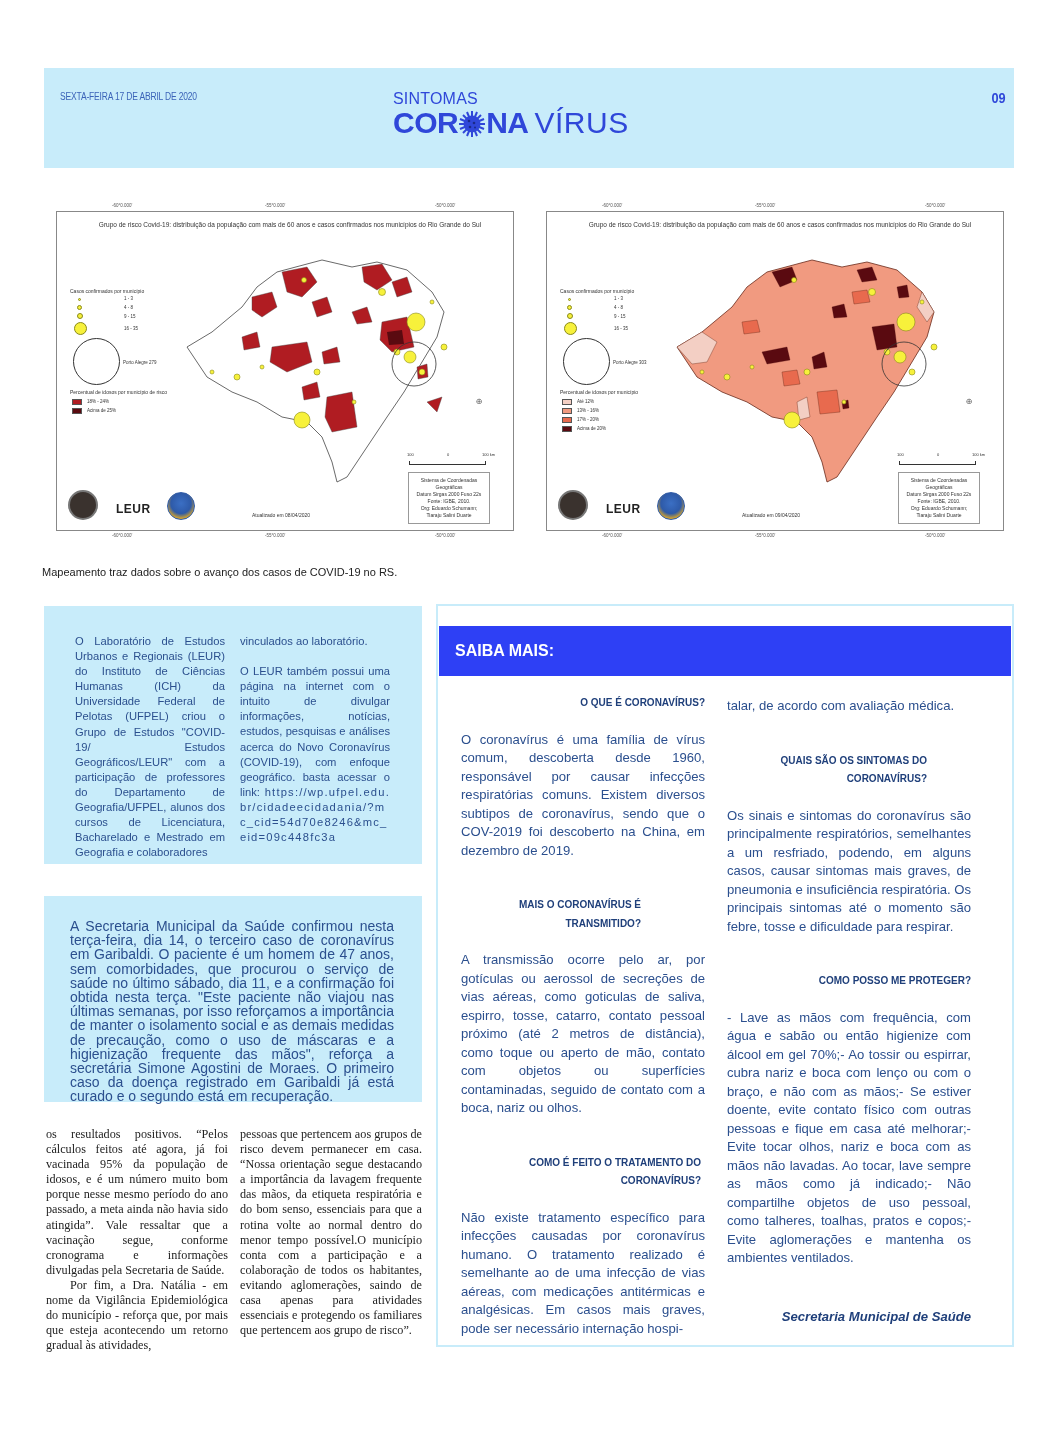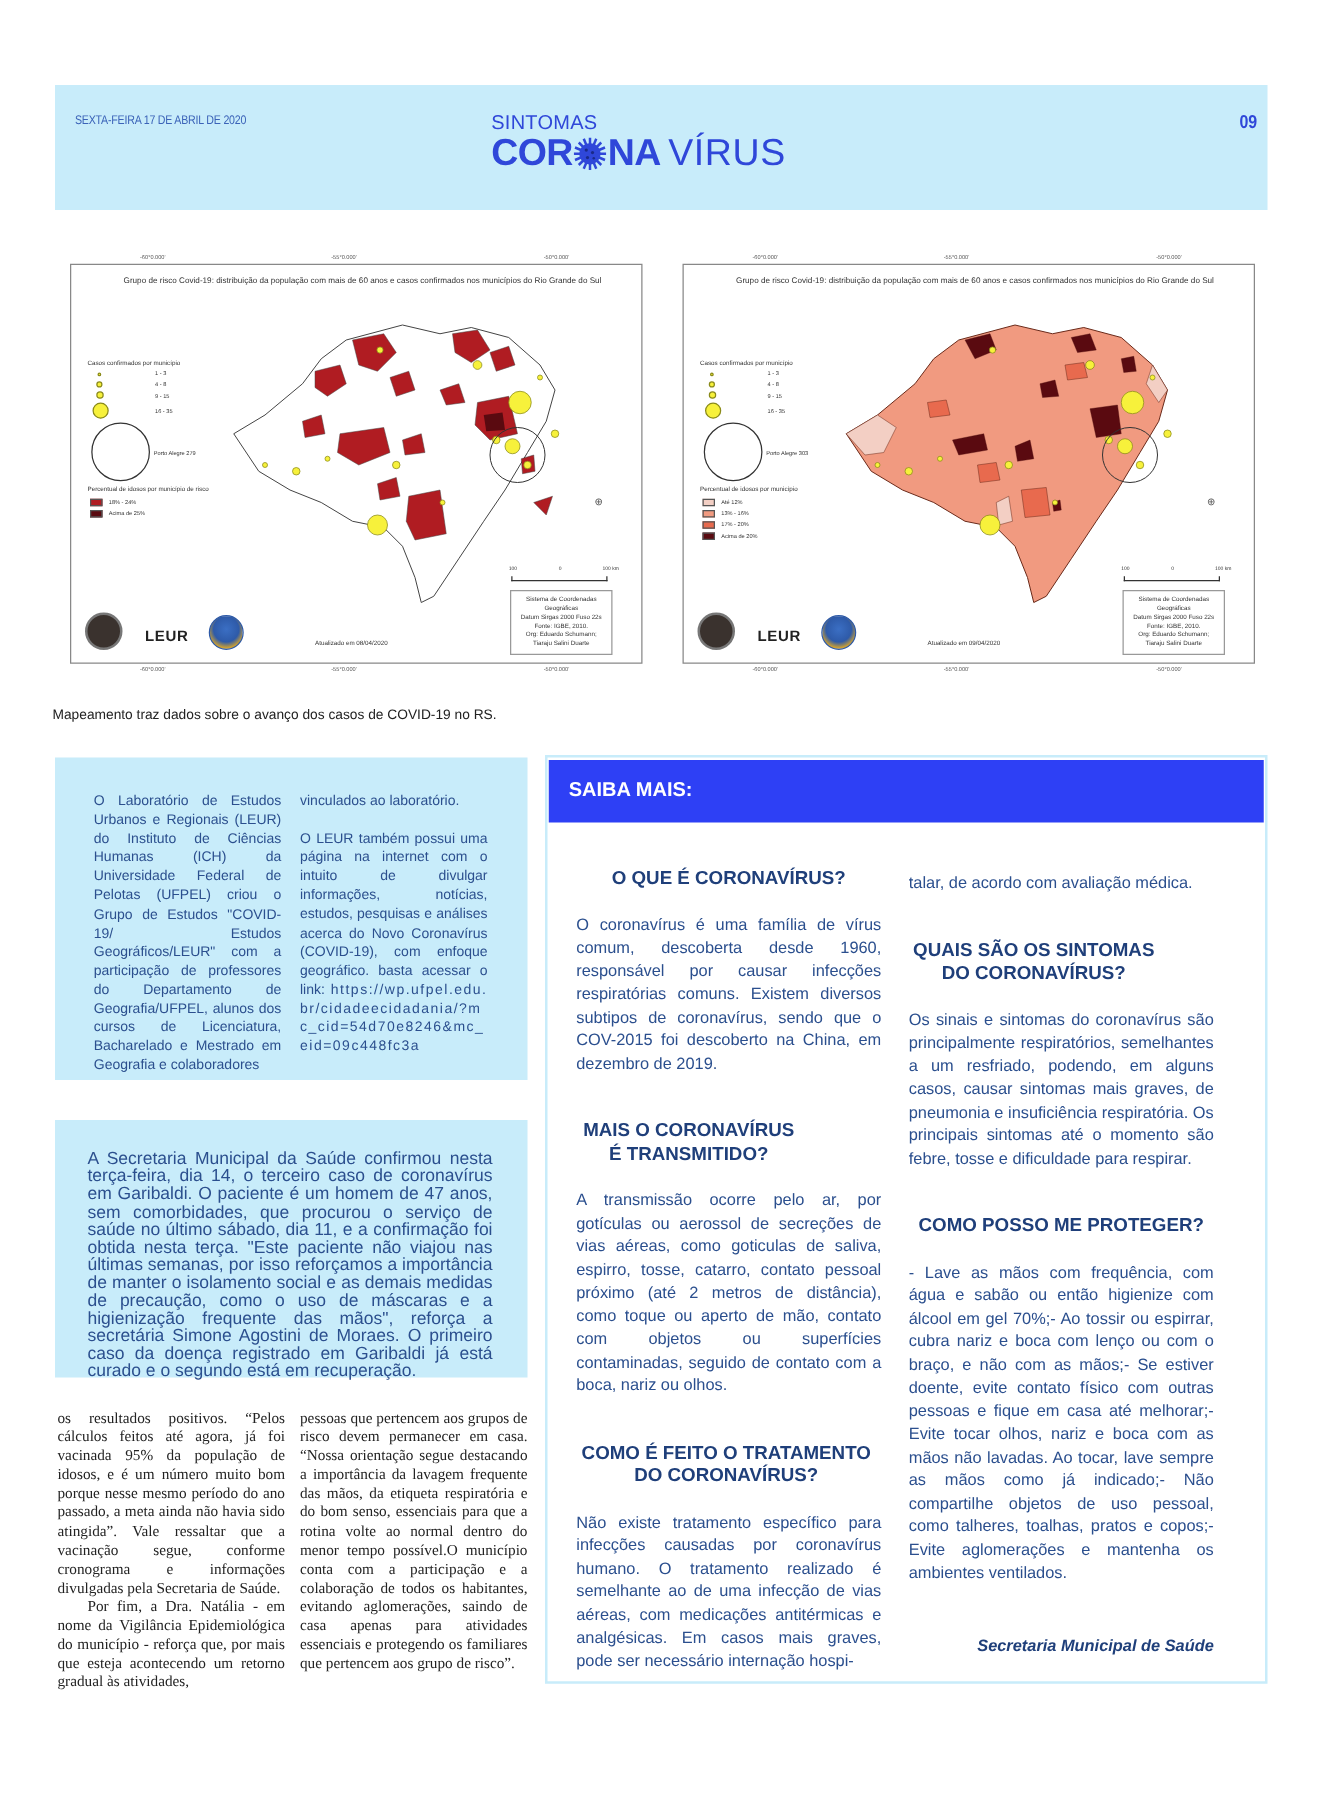--- a/index.html
+++ b/index.html
@@ -52,26 +52,26 @@
   .box2 p { position: absolute; left: 26px; top: 23px; width: 324px; font-size: 14px; line-height: 14.2px; color: #2b4f8e; text-align: justify; }
 
   
   .article { position: absolute; top: 1127px; width: 182px; font-family: "Liberation Serif", serif; font-size: 12.2px; line-height: 15.1px; color: #222; text-align: justify; }
   .article.a { left: 46px; }
   .article.b { left: 240px; }
   .article .indent { text-indent: 24px; }
 
   
   .saiba { position: absolute; left: 436px; top: 604px; width: 578px; height: 743px; border: 2px solid #c8ecfa; background: #fff; }
-  .saiba .bar { position: absolute; left: 1px; top: 2px; right: 1px; height: 50px; background: #2e40f5; }
+  .saiba .bar { position: absolute; left: 1px; top: 20px; right: 1px; height: 50px; background: #2e40f5; }
   .saiba .bar span { position: absolute; left: 16px; top: 16px; color: #fff; font-size: 16px; font-weight: bold; }
   .saiba .col { position: absolute; width: 244px; font-size: 13.1px; line-height: 18.5px; color: #2b4f8e; text-align: justify; }
   .saiba .col.a { left: 23px; top: 88px; }
   .saiba .col.b { left: 289px; top: 88px; }
-  .saiba h3 { font-size: 15px; font-weight: bold; color: #1f3f7a; line-height: 18.5px; text-align: center; }
+  .saiba h3 { font-size: 10px; font-weight: bold; color: #1f3f7a; line-height: 18.5px; text-align: right; }
   .saiba .sec + .sec { margin-top: 36px; }
   .saiba .sec p { margin-top: 18px; }
   .saiba .sign { font-style: italic; font-weight: bold; text-align: right; margin-top: 40px; color: #1f3f7a; }
 </style>
 </head>
 <body>
 
 <div class="header">
   <div class="date">SEXTA-FEIRA 17 DE ABRIL DE 2020</div>
   <div class="logo">
@@ -302,21 +302,21 @@
   <p>pessoas que pertencem aos grupos de risco devem permanecer em casa. “Nossa orientação segue destacando a importância da lavagem frequente das mãos, da etiqueta respiratória e do bom senso, essenciais para que a rotina volte ao normal dentro do menor tempo possível.O município conta com a participação e a colaboração de todos os habitantes, evitando aglomerações, saindo de casa apenas para atividades essenciais e protegendo os familiares que pertencem aos grupo de risco”.</p>
 </div>
 
 <div class="saiba">
   <div class="bar">
     <span>SAIBA MAIS:</span>
   </div>
   <div class="col a">
     <div class="sec">
       <h3>O QUE É CORONAVÍRUS?</h3>
-      <p>O coronavírus é uma família de vírus comum, descoberta desde 1960, responsável por causar infecções respiratórias comuns. Existem diversos subtipos de coronavírus, sendo que o COV-2015 foi descoberto na China, em dezembro de 2019.</p>
+      <p>O coronavírus é uma família de vírus comum, descoberta desde 1960, responsável por causar infecções respiratórias comuns. Existem diversos subtipos de coronavírus, sendo que o COV-2019 foi descoberto na China, em dezembro de 2019.</p>
     </div>
     <div class="sec">
       <h3 style="width:180px">MAIS O CORONAVÍRUS É TRANSMITIDO?</h3>
       <p>A transmissão ocorre pelo ar, por gotículas ou aerossol de secreções de vias aéreas, como goticulas de saliva, espirro, tosse, catarro, contato pessoal próximo (até 2 metros de distância), como toque ou aperto de mão, contato com objetos ou superfícies contaminadas, seguido de contato com a boca, nariz ou olhos.</p>
     </div>
     <div class="sec">
       <h3 style="width:240px">COMO É FEITO O TRATAMENTO DO CORONAVÍRUS?</h3>
       <p>Não existe tratamento específico para infecções causadas por coronavírus humano. O tratamento realizado é semelhante ao de uma infecção de vias aéreas, com medicações antitérmicas e analgésicas. Em casos mais graves, pode ser necessário internação hospi-</p>
     </div>
   </div>

